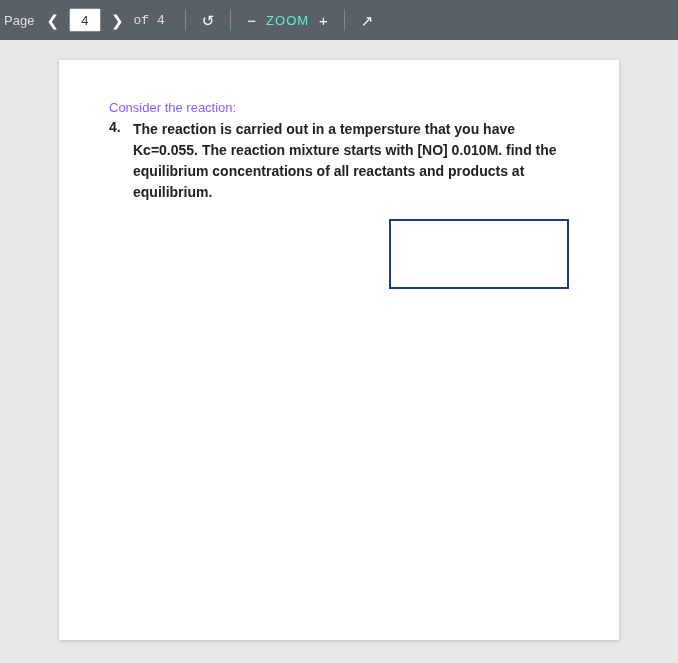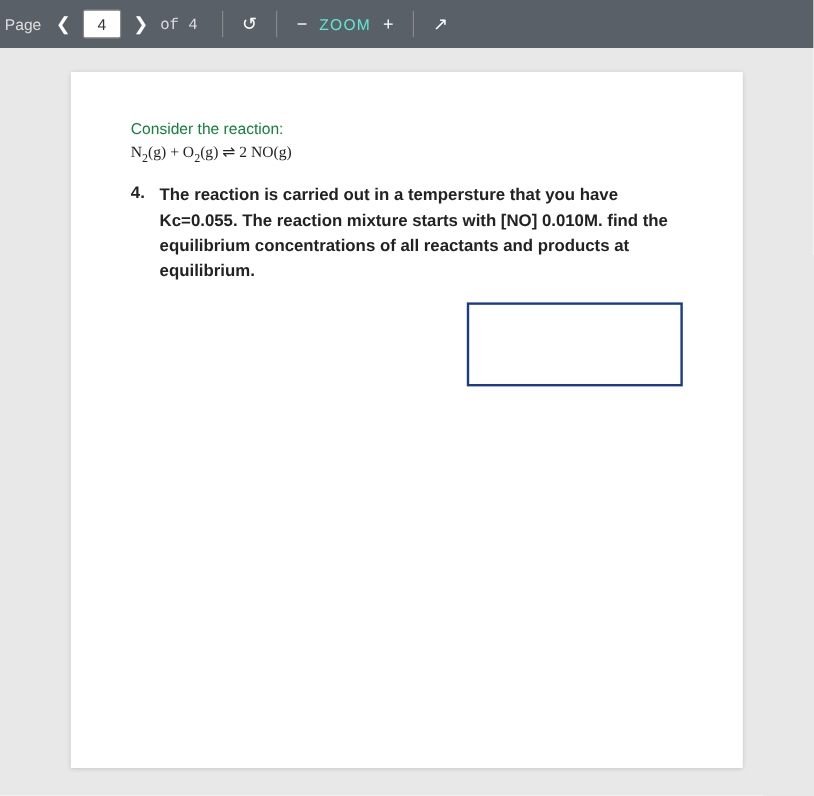--- a/index.html
+++ b/index.html
@@ -89,21 +89,21 @@
       width: 560px;
       min-height: 580px;
       background: #fff;
       box-shadow: 0 1px 4px rgba(0,0,0,0.2);
       padding: 40px 50px 40px 50px;
       position: relative;
     }
 
     .consider-label {
       font-size: 13px;
-      color: #15803d;
+      color: #8b5cf6;
       margin-bottom: 4px;
     }
 
     .reaction-formula {
       font-size: 13px;
       color: #222;
       margin-bottom: 14px;
       font-family: 'Times New Roman', serif;
     }
 
@@ -165,23 +165,20 @@
   <button class="toolbar-btn">−</button>
   <span class="zoom-label">ZOOM</span>
   <button class="toolbar-btn">+</button>
   <div class="divider-vertical"></div>
   <button class="toolbar-btn">↗</button>
 </div>
 
 <div id="main">
   <div id="page">
     <div class="consider-label">Consider the reaction:</div>
-    <div class="reaction-formula">
-      N<sub>2</sub>(g) + O<sub>2</sub>(g) ⇌ 2 NO(g)
-    </div>
     <div class="question-area">
       <span class="question-number">4.</span>
       <div style="flex:1;">
         <span class="question-text">The reaction is carried out in a tempersture that you have Kc=0.055. The reaction mixture starts with [NO] 0.010M. find the equilibrium concentrations of all reactants and products at equilibrium.</span>
         <div class="answer-box-container">
           <div class="answer-box"></div>
         </div>
       </div>
     </div>
   </div>

